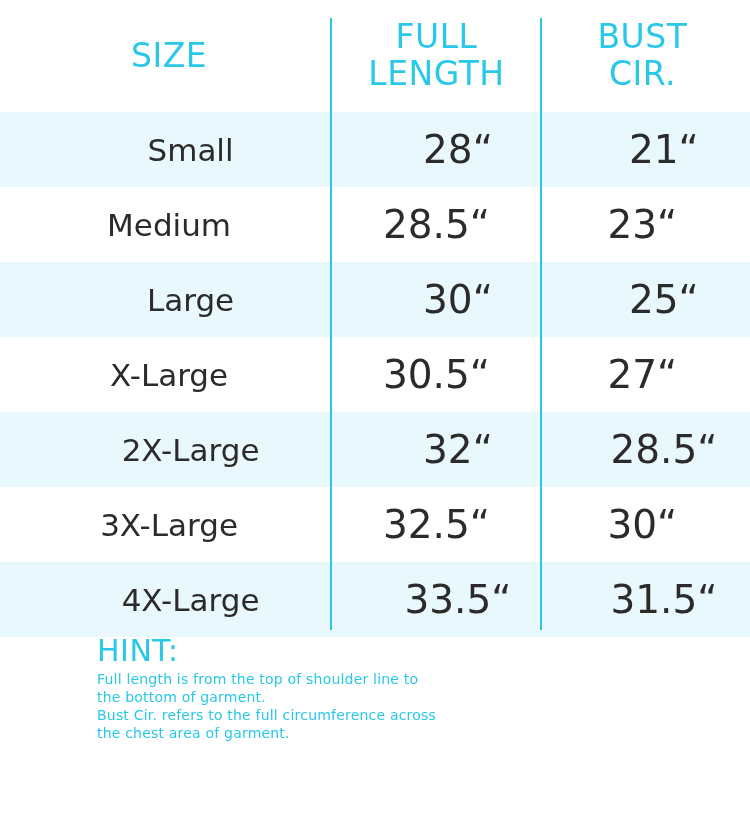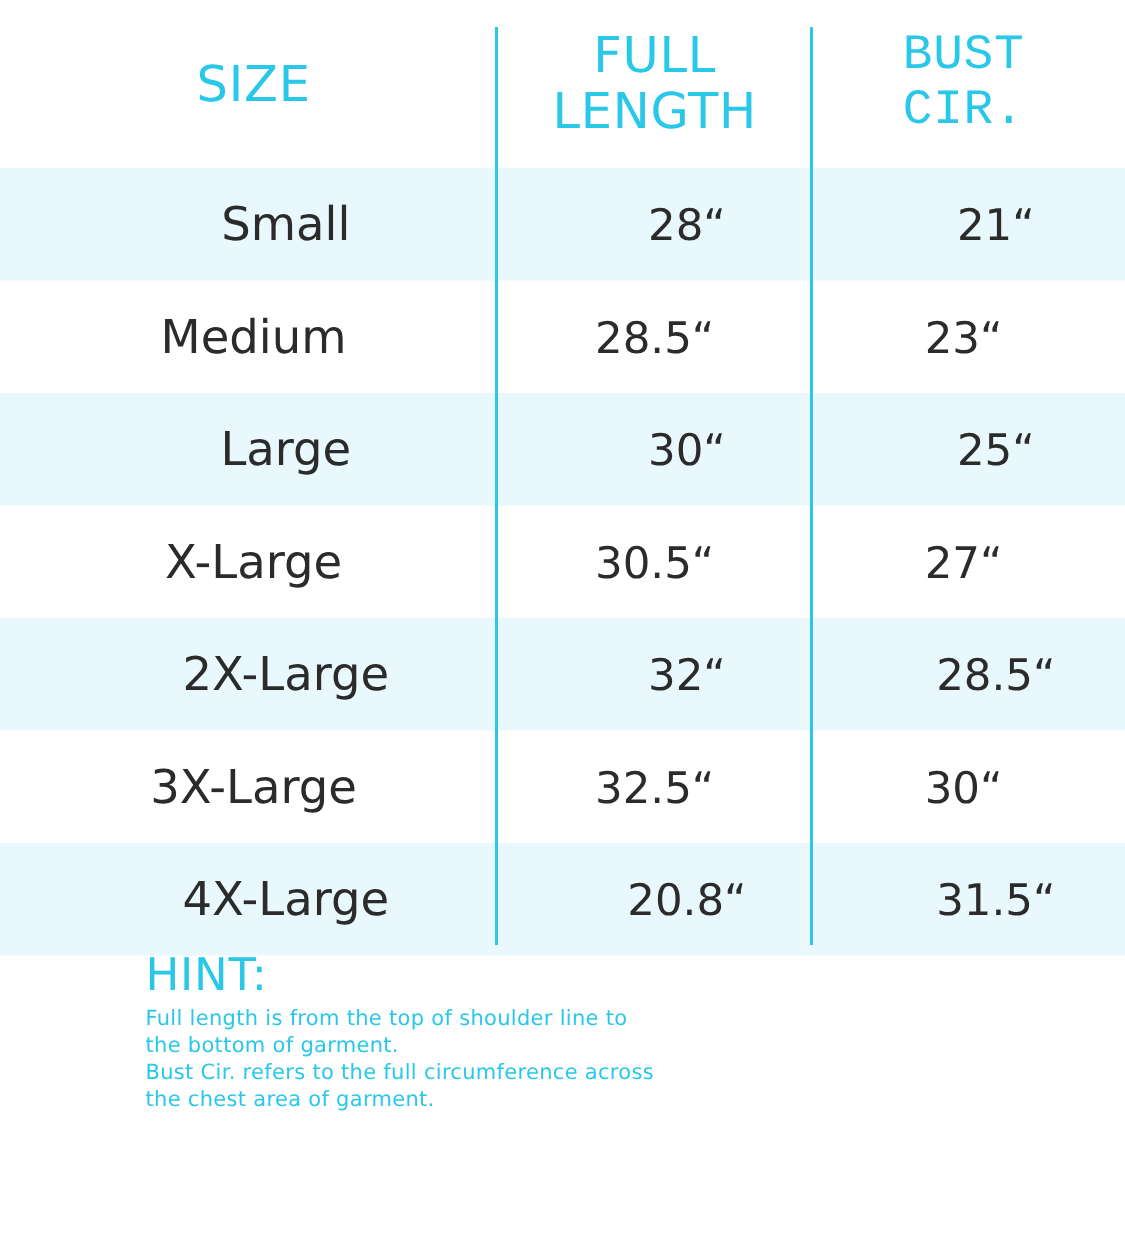--- a/index.html
+++ b/index.html
@@ -31,36 +31,36 @@
   }
   .size-table td, .size-table th {
     padding: 0;
     margin: 0;
     border: none;
     text-align: center;
     vertical-align: middle;
   }
   .col-size   { width: 330px; }
   .col-len    { width: 192px; }
-  .col-bust   { width: 210px; font-family: Liberation Mono, monospace; }
+  .col-bust   { width: 210px; }
 
   .head-row th {
     height: 112px;
     color: #29c8e8;
     font-size: 33px;
     font-weight: 400;
     letter-spacing: 0.5px;
     line-height: 1.12;
     vertical-align: middle;
   }
   .head-row th.head-size { font-size: 33px; }
 
   .data-row td {
     height: 75px;
-    font-size: 29px;
+    font-size: 39px;
     color: #2b2b2b;
     font-weight: 400;
   }
   .data-row.alt td {
     background: #e9f8fc;
     padding-left: 43px;
   }
   .data-row td.cell-size {
     font-size: 31px;
   }
@@ -142,21 +142,21 @@
         <td>32“</td>
         <td>28.5“</td>
       </tr>
       <tr class="data-row">
         <td class="cell-size">3X-Large</td>
         <td>32.5“</td>
         <td>30“</td>
       </tr>
       <tr class="data-row alt">
         <td class="cell-size">4X-Large</td>
-        <td>20.8“</td>
+        <td>33.5“</td>
         <td>31.5“</td>
       </tr>
     </tbody>
   </table>
 
   <div class="vline v1"></div>
   <div class="vline v2"></div>
 
   <div class="hint">
     <div class="hint-title">HINT:</div>

